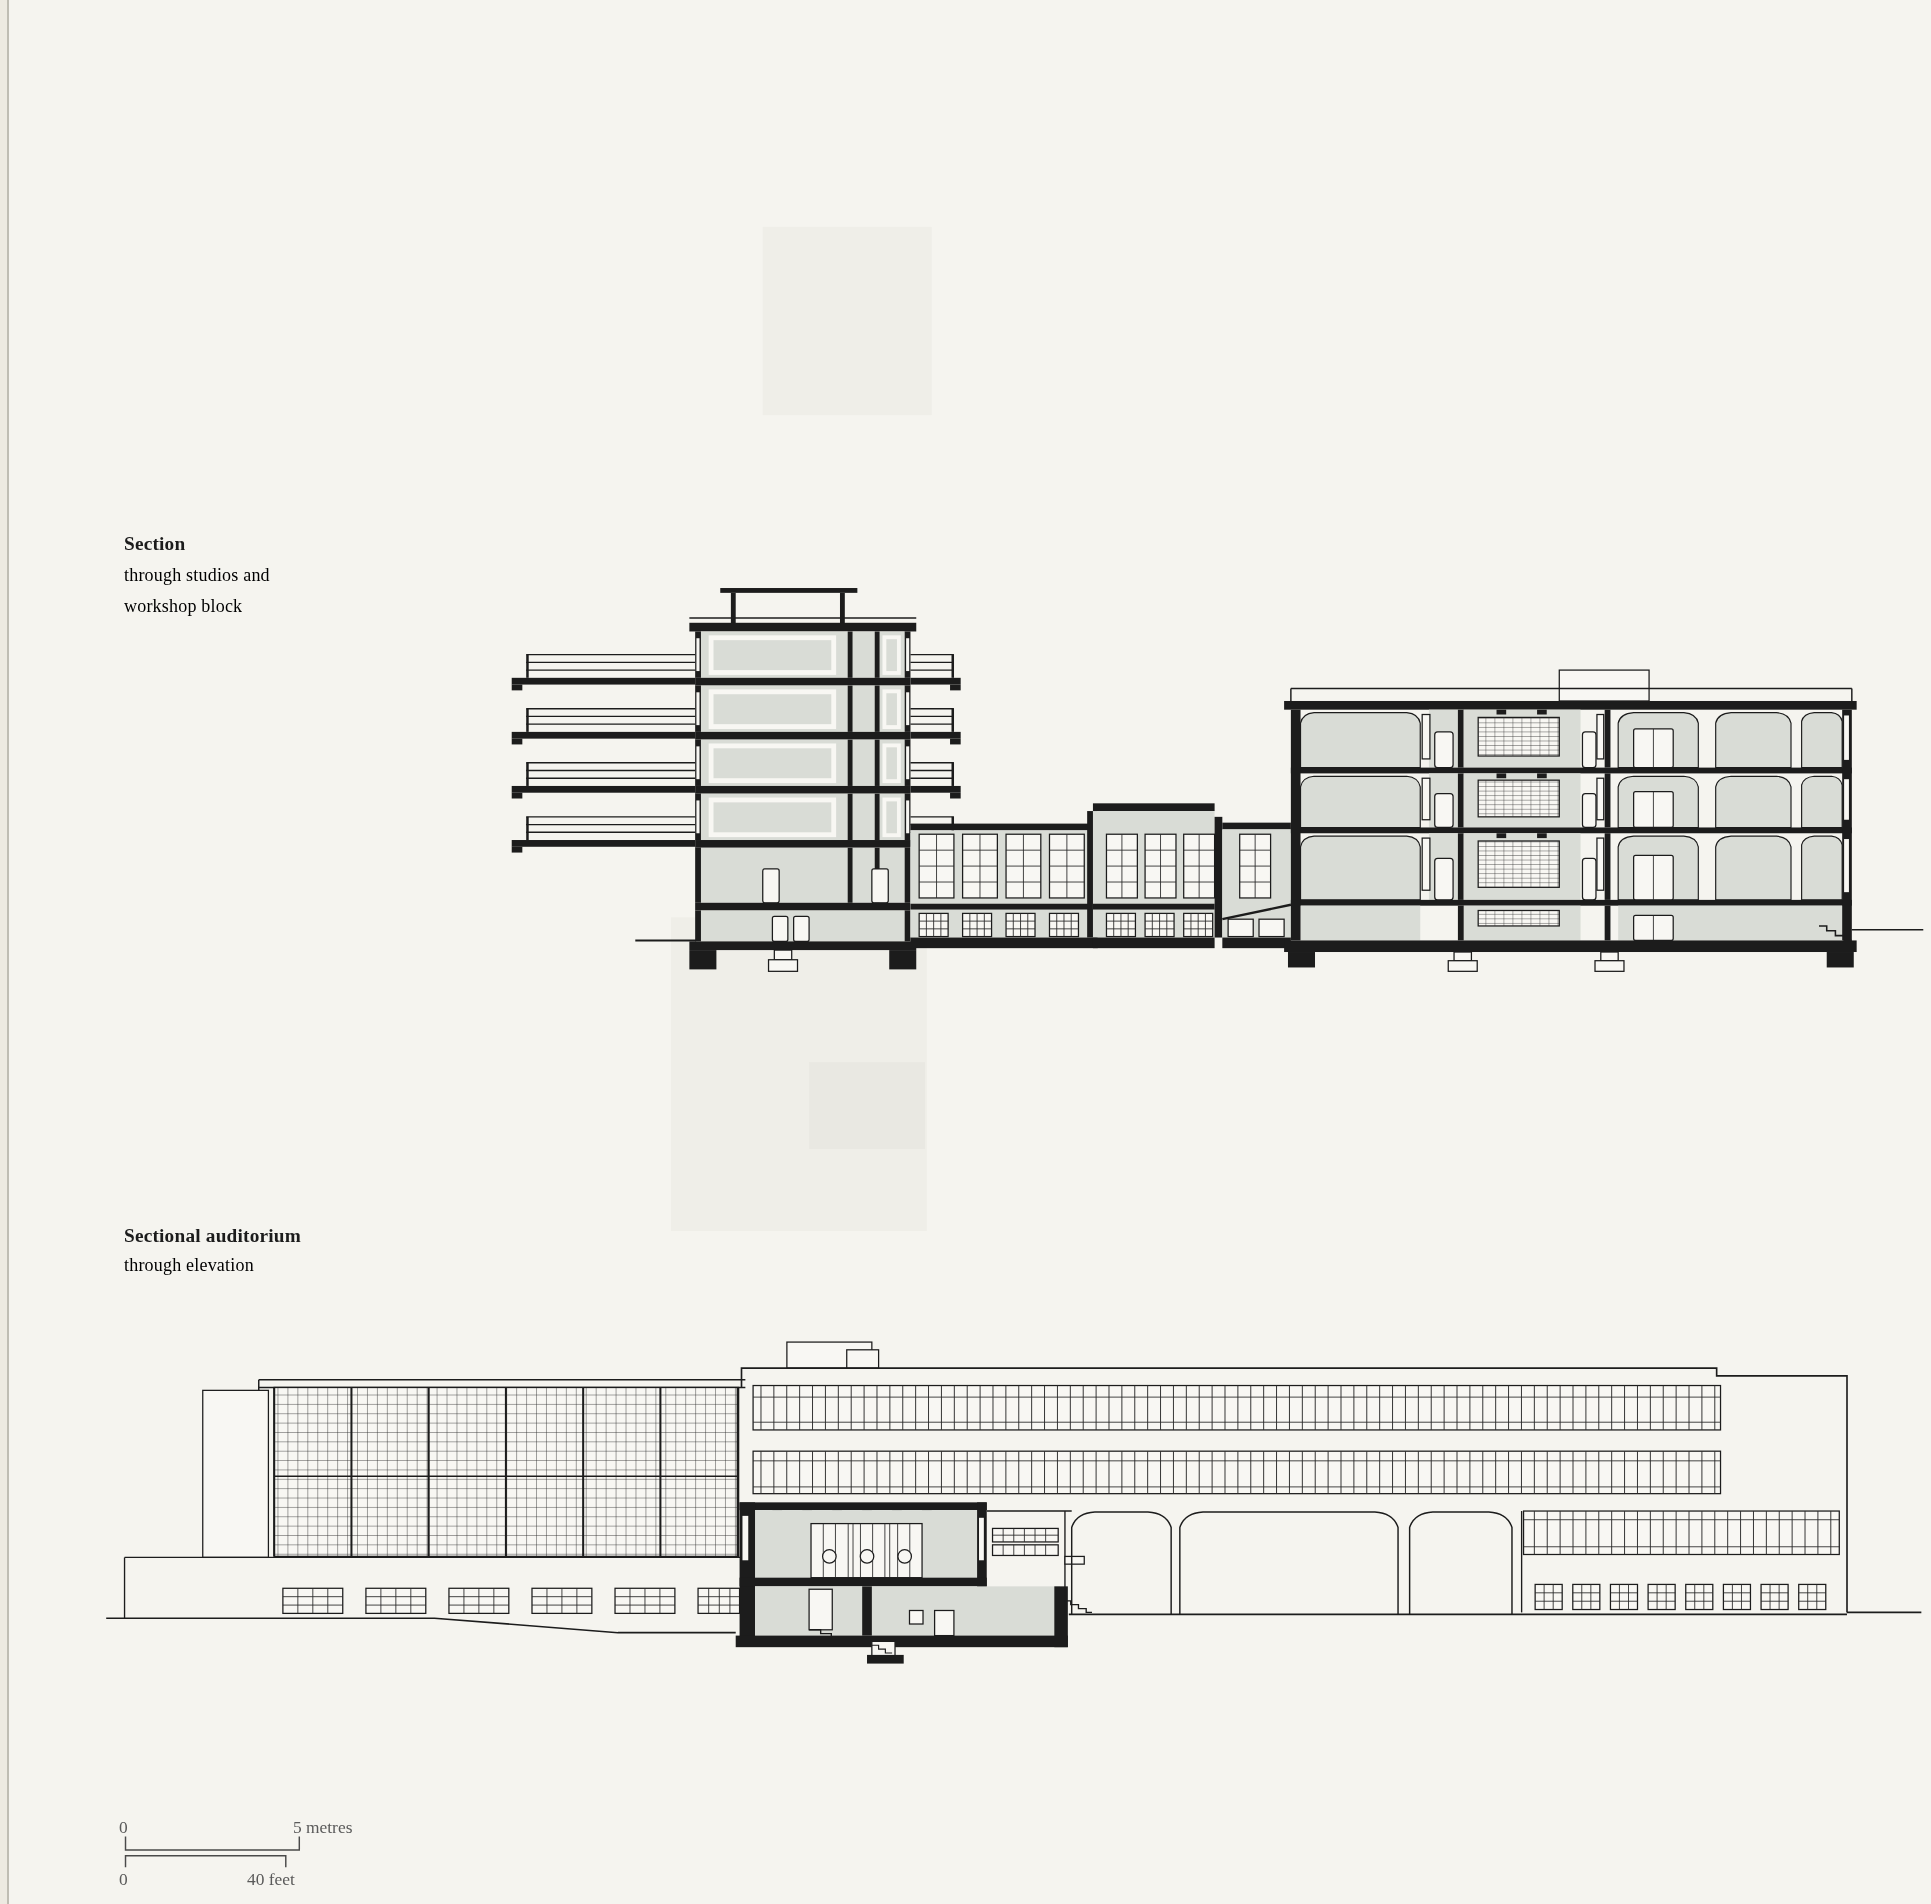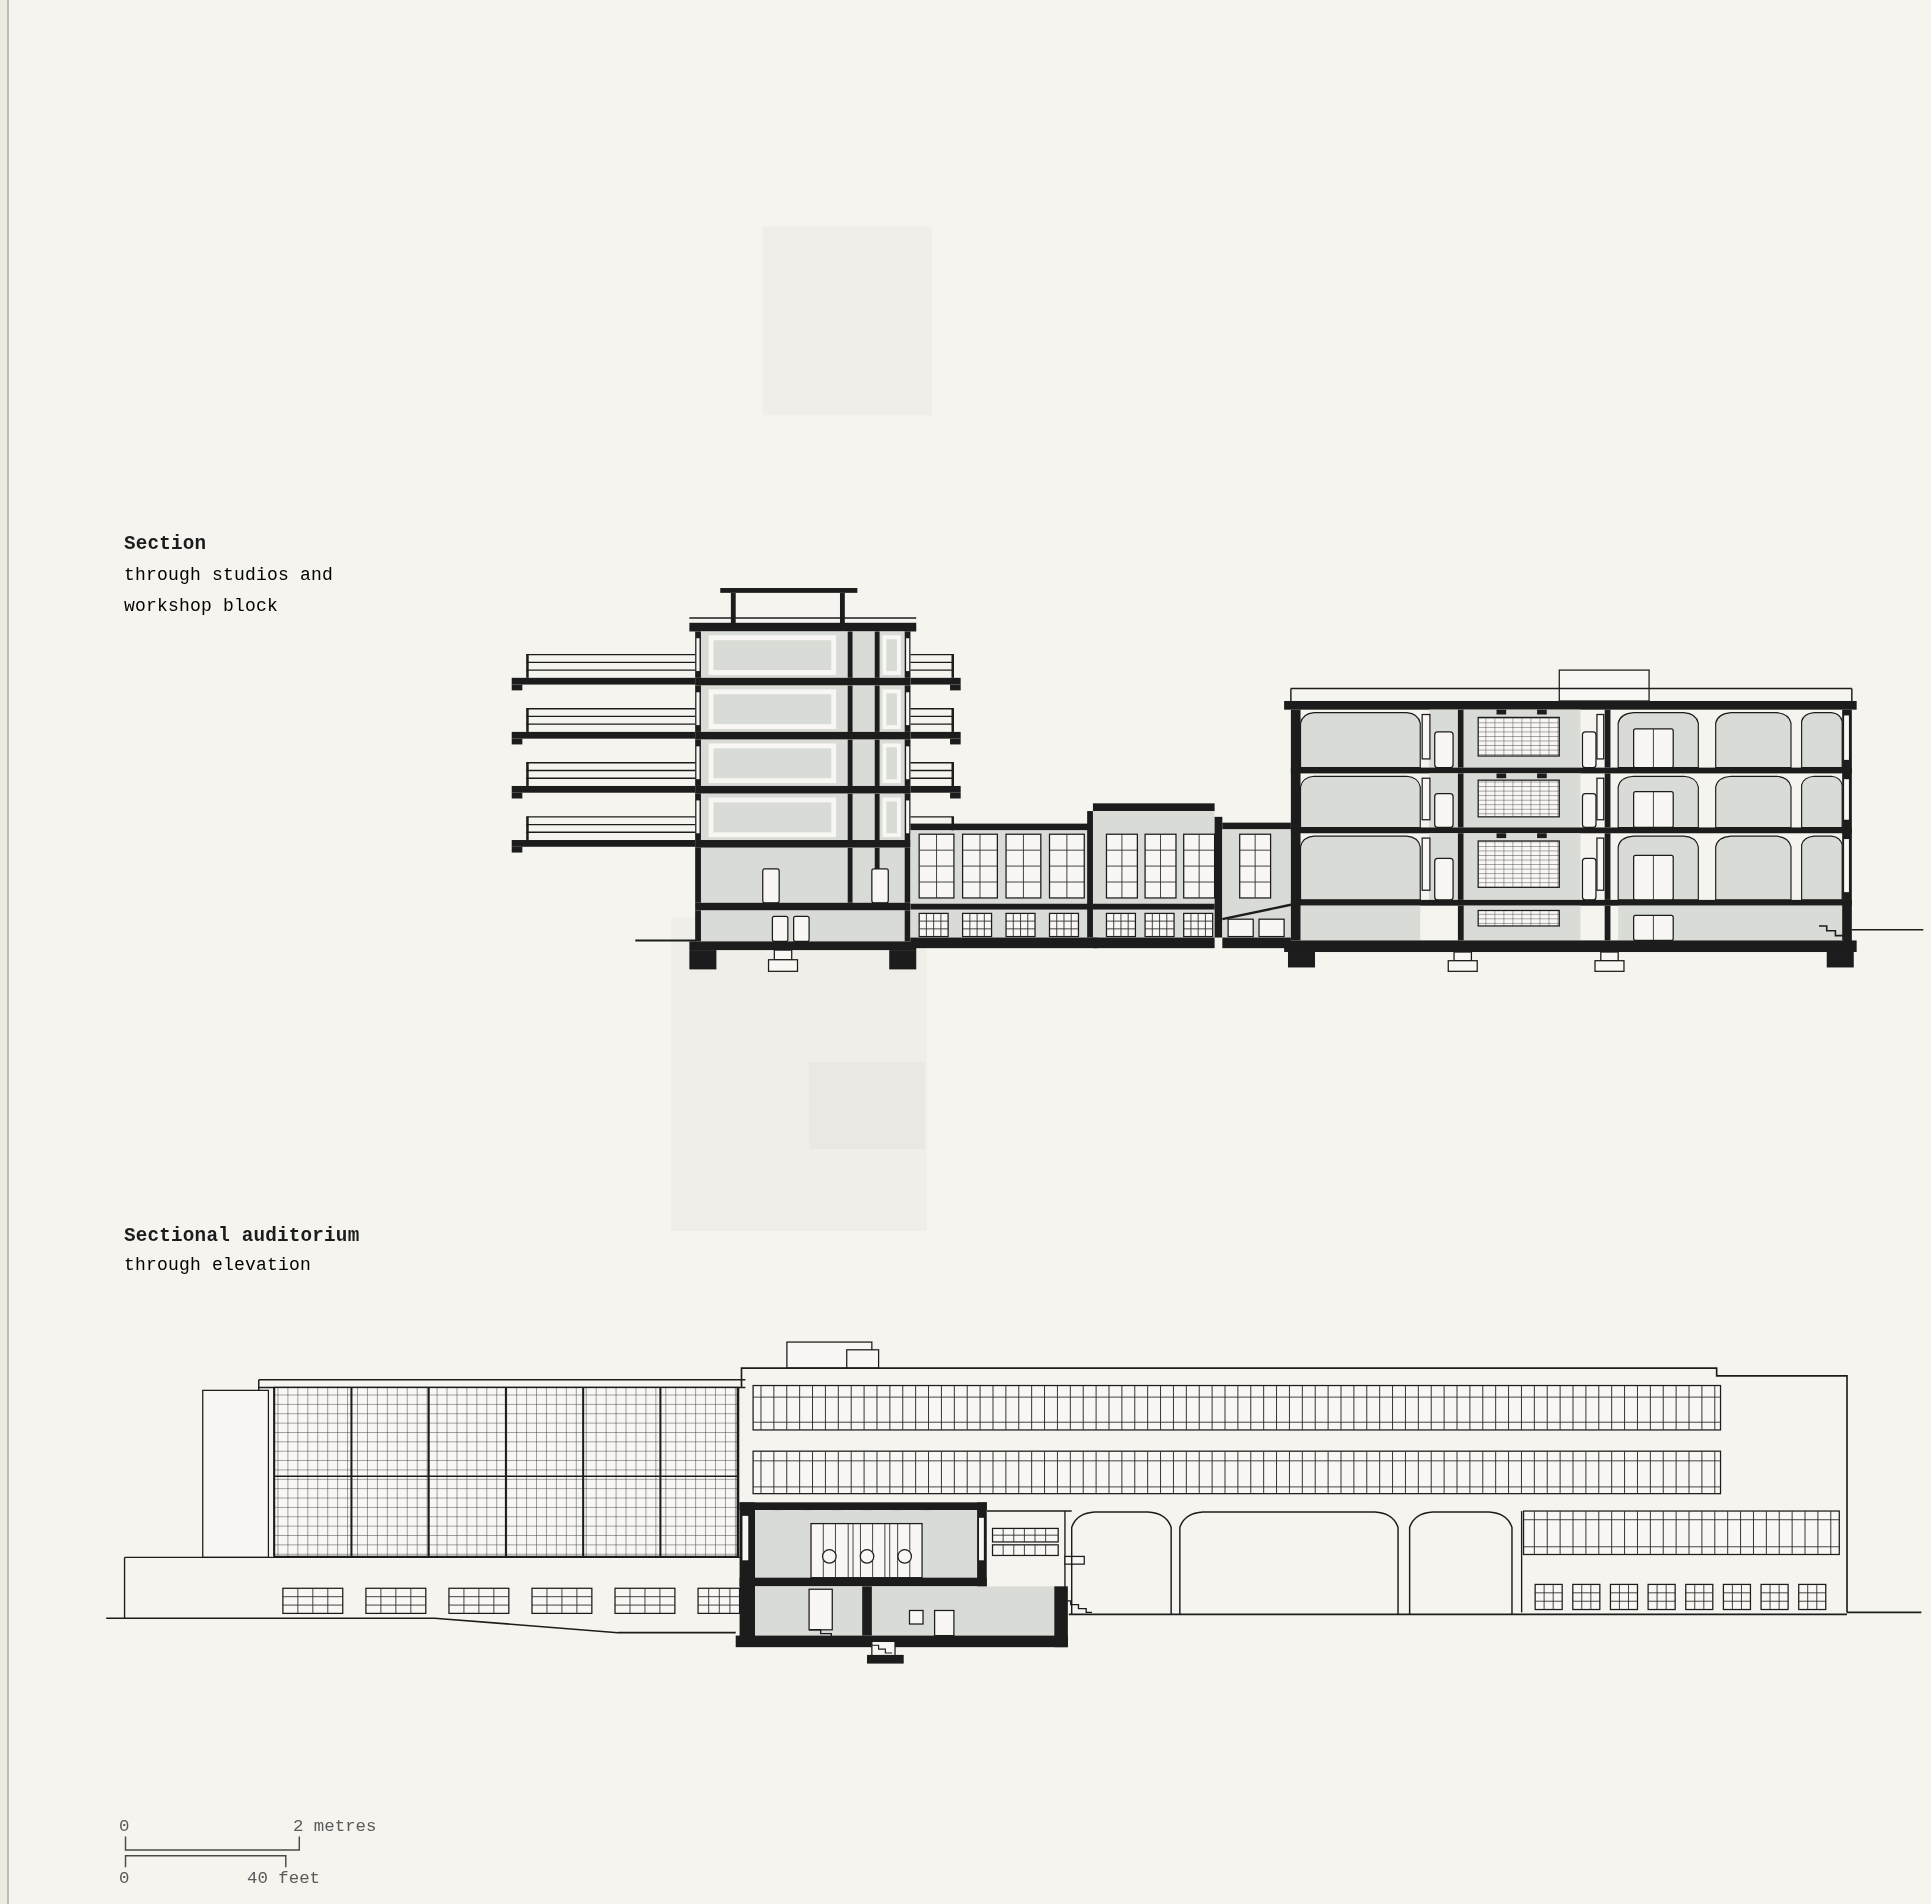--- a/index.html
+++ b/index.html
@@ -1,19 +1,19 @@
 <!DOCTYPE html>
 <html><head>
 <meta charset="utf-8">
 <style>
   html,body{margin:0;padding:0;background:#e8e6df;}
   .page{
     position:relative;width:1931px;height:1905px;overflow:hidden;
     background:#f5f4ef;
-    font-family:Liberation Mono, monospace;
+    font-family:Liberation Serif, serif;
   }
   .page-edge-strip{position:absolute;left:0;top:0;width:6.8px;height:100%;background:#edeae1;}
   .page-edge-line{position:absolute;left:6.8px;top:0;width:1.9px;height:100%;background:#b5b3a8;opacity:.85;}
   svg{position:absolute;left:0;top:0;}
   .cap{position:absolute;color:#000000;font-size:18px;letter-spacing:0.2px;white-space:nowrap;}
   .cap.bold{color:#1c1c1c;font-weight:bold;font-size:19.3px;}
   .scl{position:absolute;color:#5a5a5a;font-size:17.4px;white-space:nowrap;}
   
   .ln{stroke:#1c1c1c;fill:none;}
   .blk{fill:#1c1c1c;stroke:none;}
@@ -400,17 +400,17 @@
   </svg>
 
   <div class="cap bold" style="left:124px;top:533px;">Section</div>
   <div class="cap" style="left:124px;top:565px;">through studios and</div>
   <div class="cap" style="left:124px;top:596px;">workshop block</div>
 
   <div class="cap bold" style="left:124px;top:1225px;">Sectional auditorium</div>
   <div class="cap" style="left:124px;top:1255px;">through elevation</div>
 
   <div class="scl" style="left:119px;top:1817px;">0</div>
-  <div class="scl" style="left:293px;top:1817px;">2 metres</div>
+  <div class="scl" style="left:293px;top:1817px;">5 metres</div>
   <div class="scl" style="left:119px;top:1869px;">0</div>
   <div class="scl" style="left:247px;top:1869px;">40 feet</div>
 </div>
 
 
 </body></html>

